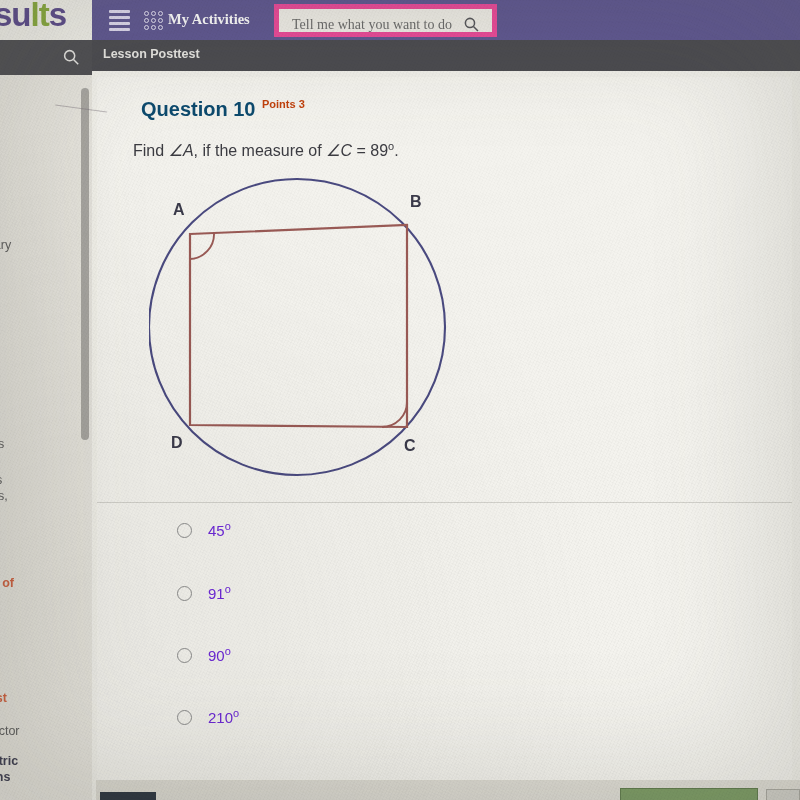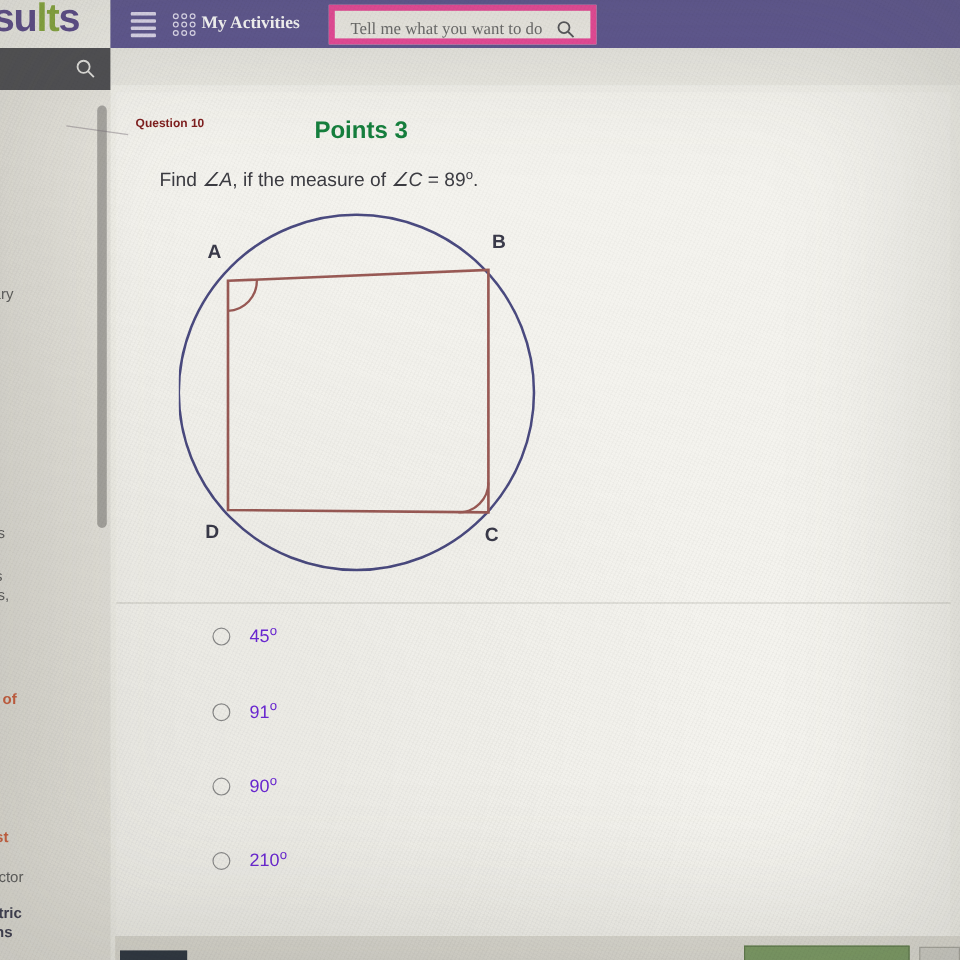--- a/index.html
+++ b/index.html
@@ -222,32 +222,32 @@
   }
   .content-inner {
     position: absolute;
     left: 5px; top: 6px;
     width: 695px; height: 720px;
     background: #f4f3ee;
   }
 
   .q-head {
     position: absolute;
-    left: 16px; top: 21px;
-    font-size: 10px;
-    font-weight: 700;
-    color: #7f1d1d;
+    left: 44px; top: 21px;
+    font-size: 20px;
+    font-weight: 700;
+    color: #0c4a6e;
     white-space: nowrap;
   }
   .q-points {
     position: absolute;
     left: 165px; top: 21px;
-    font-size: 20px;
-    font-weight: 700;
-    color: #15803d;
+    font-size: 11px;
+    font-weight: 700;
+    color: #c2410c;
     white-space: nowrap;
   }
   .q-prompt {
     position: absolute;
     left: 36px; top: 63px;
     font-size: 16px;
     color: #3c3c42;
     white-space: nowrap;
   }
   .q-prompt .it { font-style: italic; }
@@ -388,20 +388,23 @@
 
     <div class="nav-search">
       <div class="nav-search-ph">Tell me what you want to do</div>
       <svg class="nav-search-icon" viewBox="0 0 20 20" fill="none">
         <circle cx="8.2" cy="8.2" r="5.4" stroke="currentColor" stroke-width="1.8"></circle>
         <line x1="12.3" y1="12.3" x2="17.6" y2="17.6" stroke="currentColor" stroke-width="1.8"></line>
       </svg>
     </div>
   </div>
 
+  <div class="subbar">
+    <div class="subbar-title">Lesson Posttest</div>
+  </div>
 
   <div class="content">
     <div class="content-inner">
 
       <div class="q-head">Question 10</div>
       <div class="q-points">Points 3</div>
 
       <div class="q-prompt"><span>Find </span><span class="it">∠A</span><span>, if the measure of </span><span class="it">∠C</span><span> = 89</span><span class="sup">o</span><span>.</span></div>
 
       <div class="figure">

